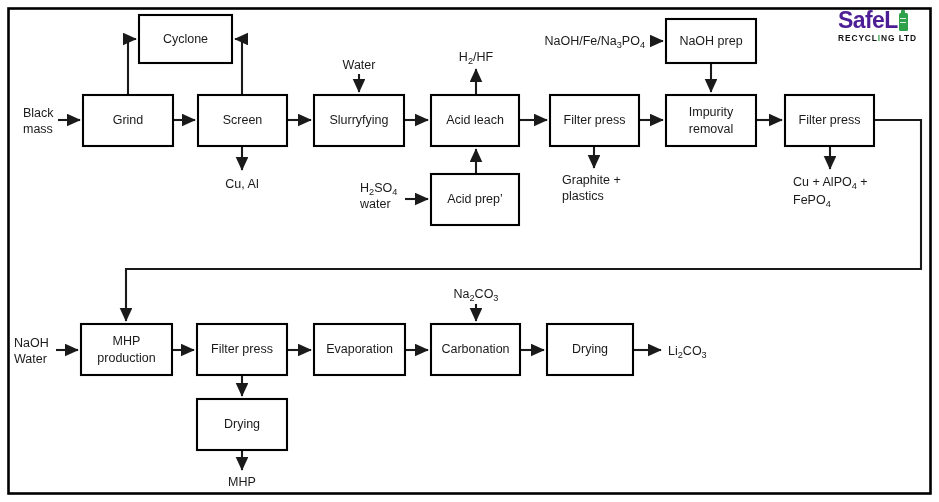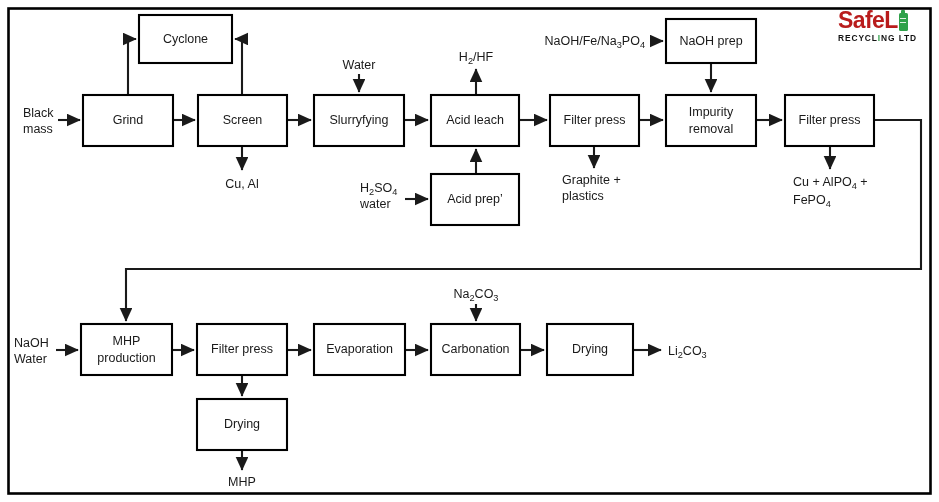--- a/index.html
+++ b/index.html
@@ -65,21 +65,21 @@
     height: 42px;
     text-align: left;
     line-height: 1;
     user-select: none;
   }
   #logo .wordmark {
     font-family: "Liberation Sans", sans-serif;
     font-weight: bold;
     font-size: 23px;
     letter-spacing: -0.6px;
-    color: #b91c1c;
+    color: #4c1d95;
     display: inline-block;
     vertical-align: middle;
   }
   #logo .battery {
     display: inline-block;
     vertical-align: middle;
     position: relative;
     width: 9px;
     height: 21px;
     margin-left: 1px;

